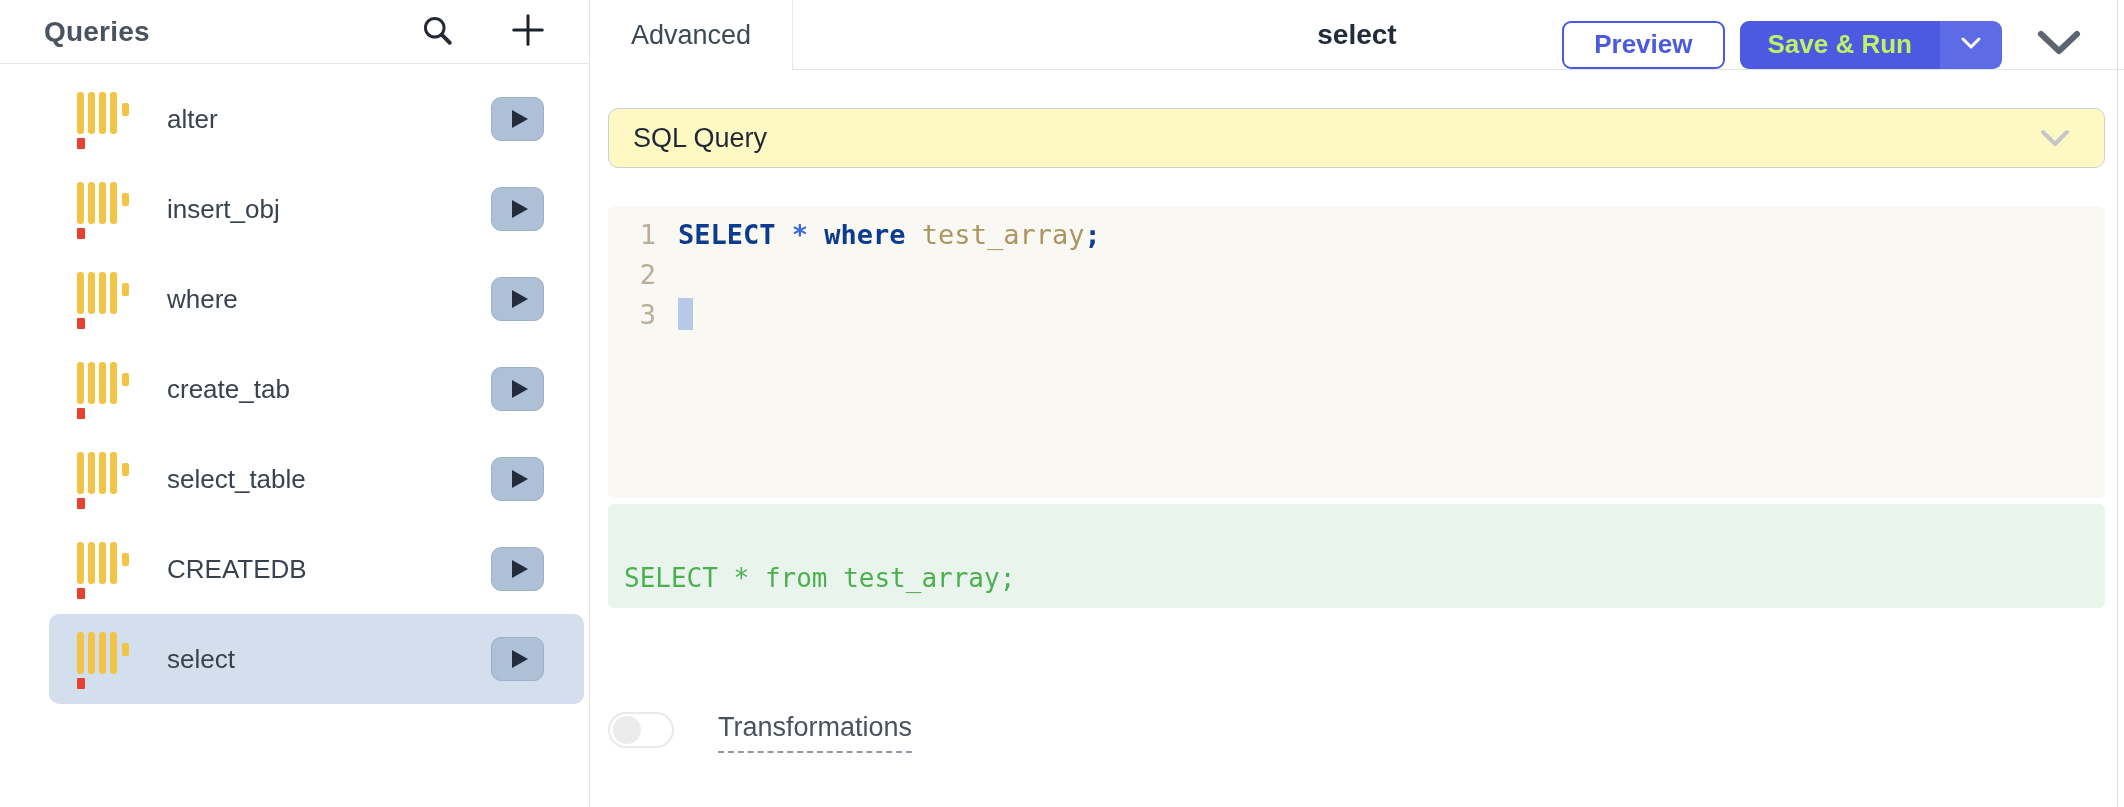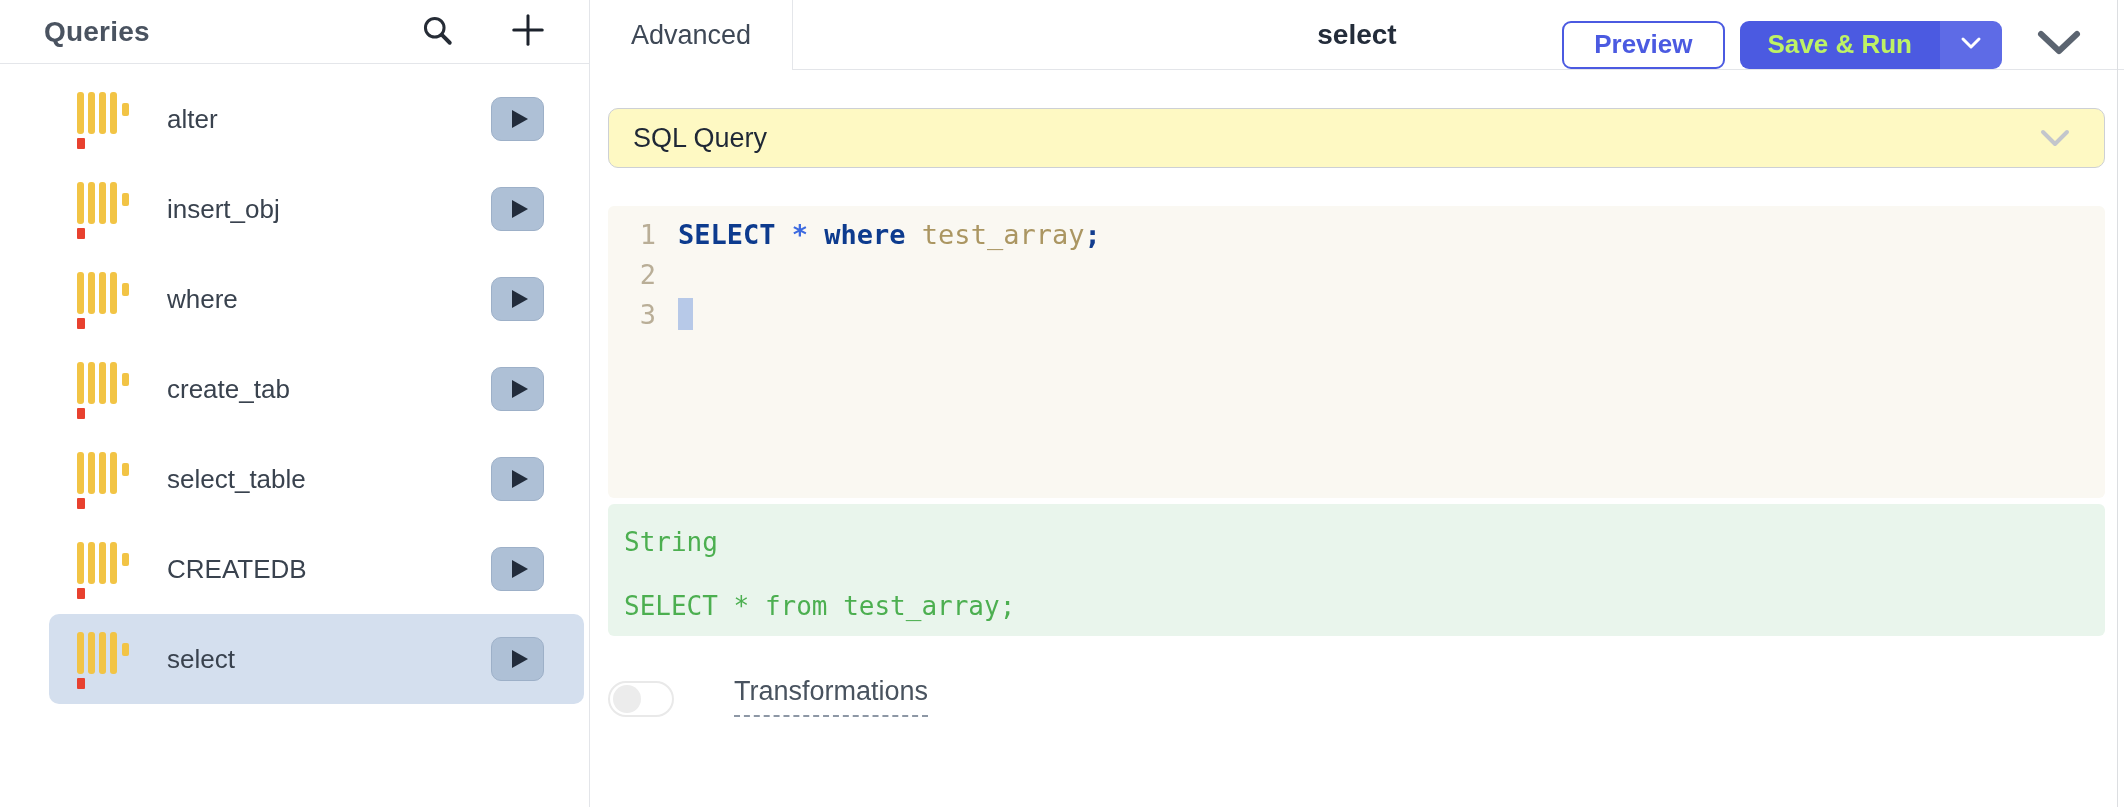--- a/index.html
+++ b/index.html
@@ -59,21 +59,21 @@
   .tok-keyword { color:#0d3b8e; font-weight:600; }
   .tok-operator { color:#3c6ae0; font-weight:600; }
   .tok-variable { color:#ab9662; }
   .tok-punct { color:#123d8e; font-weight:600; }
   .cursor-block { display:inline-block; width:15px; height:32px; background:#b7c9e8; }
 
   .eval-box { margin-top:6px; background:#e9f5ec; border-radius:6px; padding:24px 20px 16px 16px; font-family:"DejaVu Sans Mono", monospace; font-size:26px; color:#4caf50; }
   .eval-type { line-height:28px; margin-bottom:36px; }
   .eval-value { line-height:28px;margin-top:36px; }
 
-  .transform-row { margin-top:40px; display:flex; align-items:flex-end;gap:16px; }
+  .transform-row { margin-top:104px; display:flex; align-items:flex-start; }
   .toggle { width:66px; height:36px; border:2px solid #e9e9e9; border-radius:20px; background:#fff; position:relative; cursor:pointer; flex-shrink:0; }
   .toggle-knob { position:absolute; left:3px; top:2px; width:28px; height:28px; border-radius:50%; background:#ececec; }
   .transform-label { margin-left:44px; font-size:27px; color:#49535f; border-bottom:2px dashed #8d97a5; padding-bottom:8px; cursor:default; }
 
   .scroll-edge { position:absolute; right:6px; top:0; bottom:0; width:1px; background:#dcdee1; }
 </style>
 </head>
 <body>
 
 <div class="app">
@@ -249,21 +249,20 @@
             <span class="line-num">2</span>
             <span class="line-code"></span>
           </div>
           <div class="code-line">
             <span class="line-num">3</span>
             <span class="line-code"><span class="cursor-block"></span></span>
           </div>
         </div>
 
       <div class="eval-box">
-        <div class="eval-type">String</div>
         <div class="eval-value">SELECT * from test_array;</div>
       </div>
 
       <div class="transform-row">
         <div class="toggle">
           <div class="toggle-knob"></div>
         </div>
         <span class="transform-label">Transformations</span>
       </div>
     </div>

